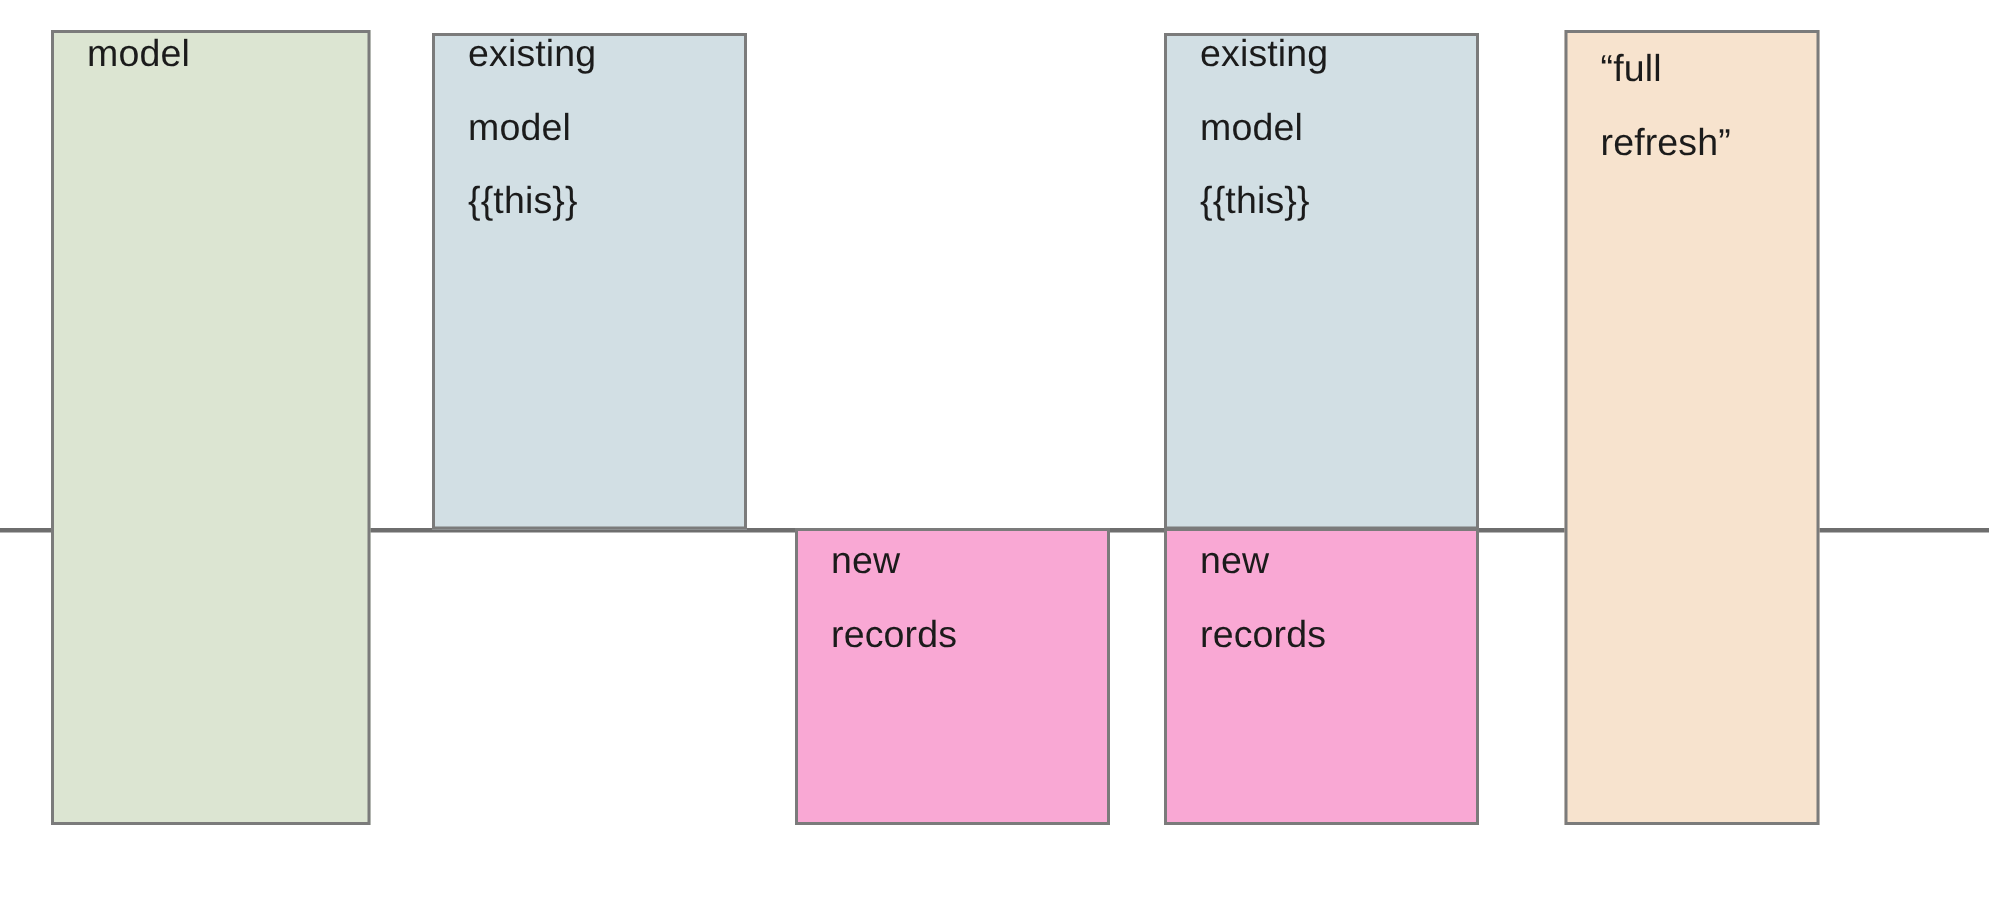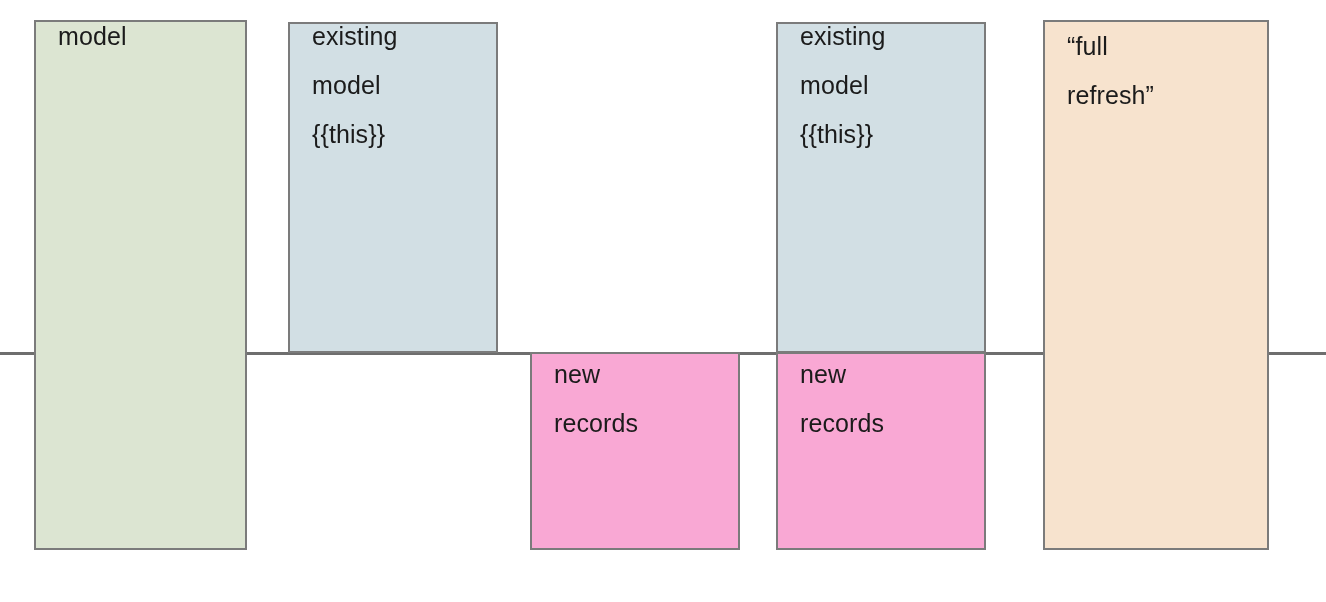--- a/index.html
+++ b/index.html
@@ -48,21 +48,21 @@
     white-space: pre-line;
     text-align: left;
   }
 
   
   .n-source        { left: 34px;   top: 20px;  width: 213px; height: 530px; }
   .n-existing-1    { left: 288px;  top: 22px;  width: 210px; height: 331px; }
   .n-new-1         { left: 530px;  top: 352px; width: 210px; height: 198px; }
   .n-existing-2    { left: 776px;  top: 22px;  width: 210px; height: 331px; }
   .n-new-2         { left: 776px;  top: 352px; width: 210px; height: 198px; }
-  .n-full-refresh  { left: 1043px; top: 20px;  width: 226px; height: 530px; }
+  .n-full-refresh  { left: 1043px; top: 20px;  width: 170px; height: 530px; }
 
   
   .fill-green  { background: #dce5d2; }
   .fill-blue   { background: #d2dfe4; }
   .fill-pink   { background: #f9a8d4; }
   .fill-orange { background: #f7e3ce; }
 
   
   .n-source .node-label       { position: relative; top: -10px; }
   .n-existing-1 .node-label,

